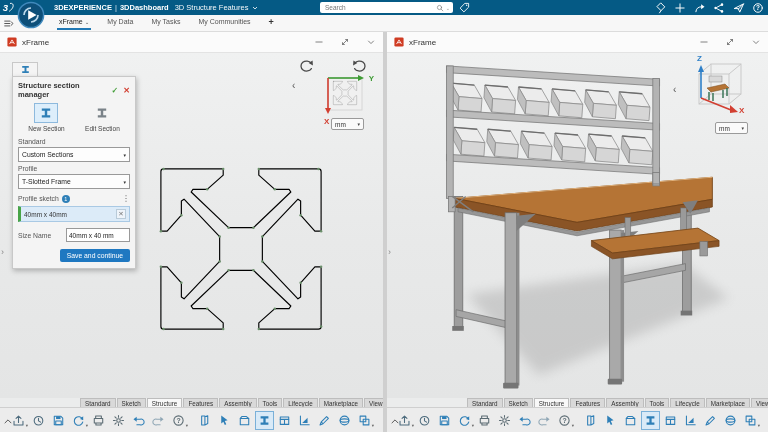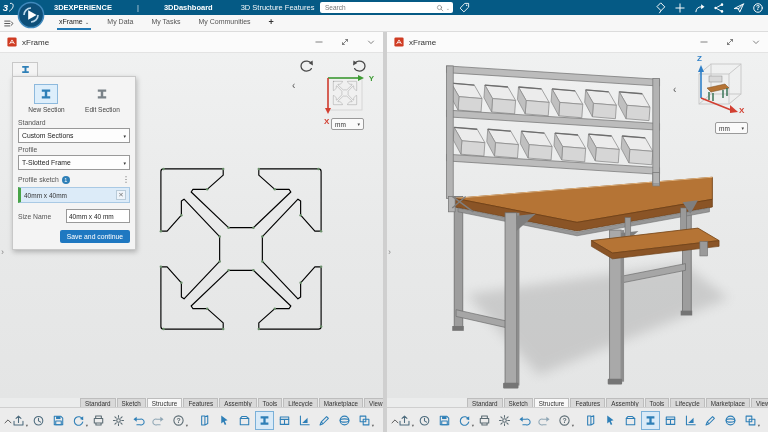--- a/index.html
+++ b/index.html
@@ -1,21 +1,21 @@
 <!DOCTYPE html>
 <html><head>
 <meta charset="utf-8">
 <style>
   html,body{margin:0;padding:0;background:#9a9a9a;font-family:"Liberation Sans",sans-serif;}
   .stage{position:relative;width:768px;height:432px;background:#d8d8d8;overflow:hidden;}
   
   .topbar{position:absolute;left:0;top:0;width:768px;height:15px;background:#055a85;color:#fff;z-index:30;}
   .logo3ds{position:absolute;left:2px;top:0;width:16px;height:15px;}
   .compass{position:absolute;left:17px;top:1px;width:28px;height:28px;z-index:40;}
-  .brand{position:absolute;left:54px;top:0;height:15px;display:flex;align-items:center;font-size:7.5px;white-space:nowrap;gap:22px;}
+  .brand{position:absolute;left:54px;top:0;height:15px;display:flex;align-items:center;font-size:7.5px;white-space:nowrap;}
   .brand b{font-weight:bold;}
   .brand .sep{margin:0 3px;opacity:.8;}
   .brand .appname{margin-left:6px;font-weight:normal;opacity:.95;}
   .brand .bcaret{margin-left:3px;width:8px;height:8px;color:#fff;}
   .search{position:absolute;left:320px;top:2px;width:133px;height:11px;background:#fff;border-radius:2px;display:flex;align-items:center;padding:0 3px;box-sizing:border-box;}
   .search input{flex:1;border:none;outline:none;font-size:6.5px;color:#444;background:transparent;min-width:0;font-family:"Liberation Sans",sans-serif;}
   .search .ic{width:8px;height:8px;color:#777;flex:0 0 auto;}
   .search .scaret{font-size:5px;color:#888;margin-left:2px;}
   .tagicon{position:absolute;left:459px;top:2px;width:11px;height:11px;color:#fff;}
   .topicons{position:absolute;right:4px;top:1.5px;display:flex;gap:7.5px;}
@@ -411,20 +411,25 @@
         </div>
         <span class="flyout">›</span>
 
         <div class="dlg">
           <div class="dlgtab">
               <svg class="ic">
                 <use href="#i-beam"></use>
               </svg>
             </div>
           <div class="dlgbody">
+            <div class="dlgtitle">
+              <span class="t">Structure section manager</span>
+              <span class="dlgok">✓</span>
+              <span class="dlgx">✕</span>
+            </div>
             <div class="secbtns">
               <div class="secbtn active">
                 <span class="ibox">
                     <svg class="ic" style="color:#2e7fb7">
                       <use href="#i-beam"></use>
                     </svg>
                   </span>
                 <span class="lbl">New Section</span>
               </div>
               <div class="secbtn">

